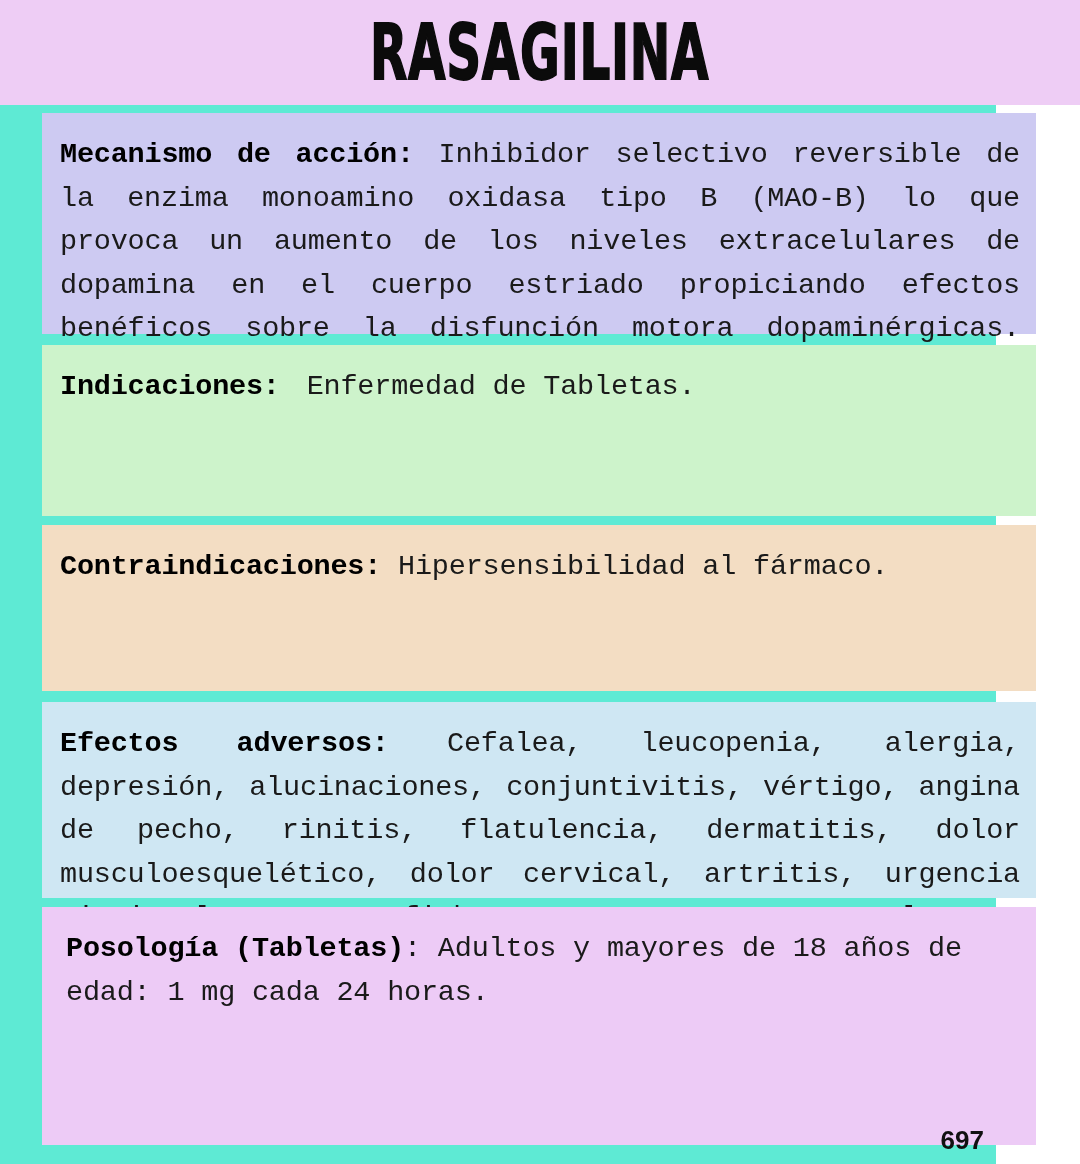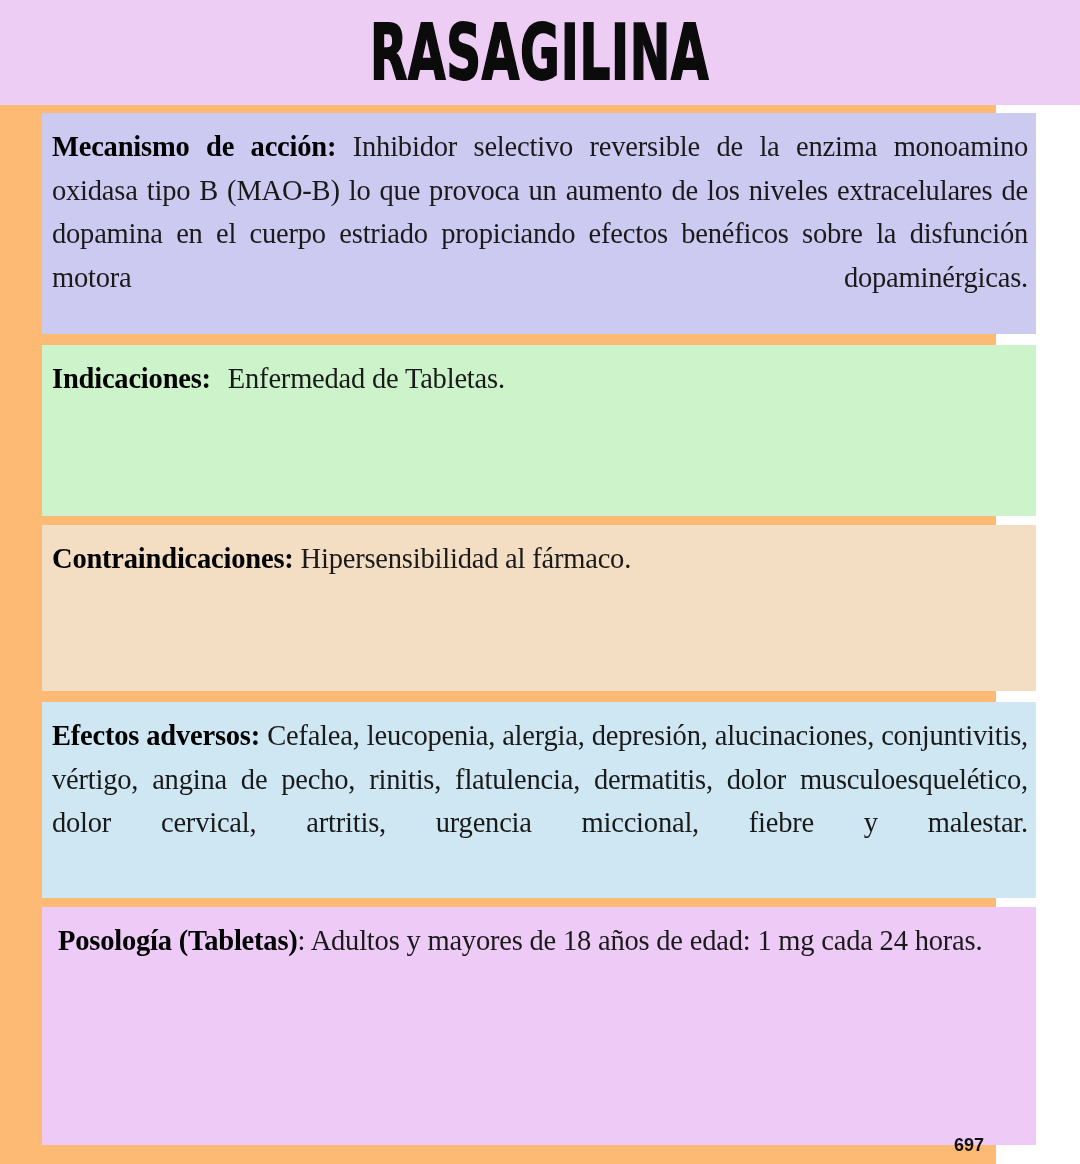--- a/index.html
+++ b/index.html
@@ -12,21 +12,21 @@
     height: 1164px;
     font-family: "Liberation Sans", sans-serif;
     overflow: hidden;
     position: relative;
   }
 
   .page {
     position: relative;
     width: 996px;
     height: 1164px;
-    background: #fdba74;
+    background: #5eead4;
   }
 
   
   .header-band {
     position: absolute;
     left: 0;
     top: 0;
     width: 1080px;
     height: 105px;
     background: #eecdf5;
@@ -50,25 +50,25 @@
   
   .block {
     position: absolute;
     left: 42px;
     width: 994px;
     box-sizing: border-box;
     padding: 12px 8px 10px 10px;
     color: #1a1a1a;
   }
   .block p {
-    margin: 0;
+    margin: 8px;
     font-size: 28.5px;
     line-height: 1.53;
     letter-spacing: -0.2px;
-    font-family: Liberation Serif, serif;
+    font-family: Liberation Mono, monospace;
     transform-origin: left top;
   }
   .block .lead {
     font-weight: 700;
     color: #000000;
   }
   .justify p { text-align: justify; }
   .justify p:after {
     content: "";
     display: inline-block;
@@ -105,21 +105,21 @@
   
   .gap-after { margin-right: 10px; text-align: center; }
 
   
   .page-number {
     position: absolute;
     right: 12px;
     bottom: 8px;
     font-family: "Liberation Sans Narrow", "Liberation Sans", sans-serif;
     font-weight: 700;
-    font-size: 18px;
+    font-size: 26px;
     color: #111111;
     letter-spacing: 0px;
     margin-left: 24px;
   }
 </style>
 </head>
 <body>
 
 <div class="page">
 

